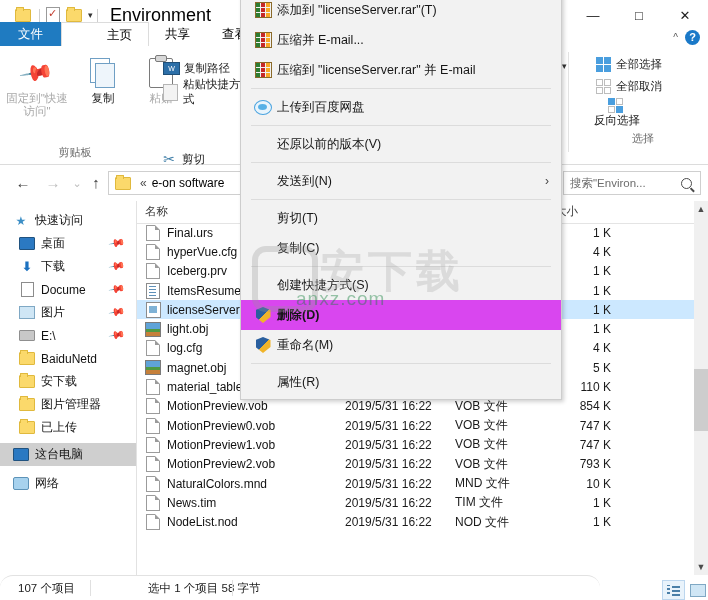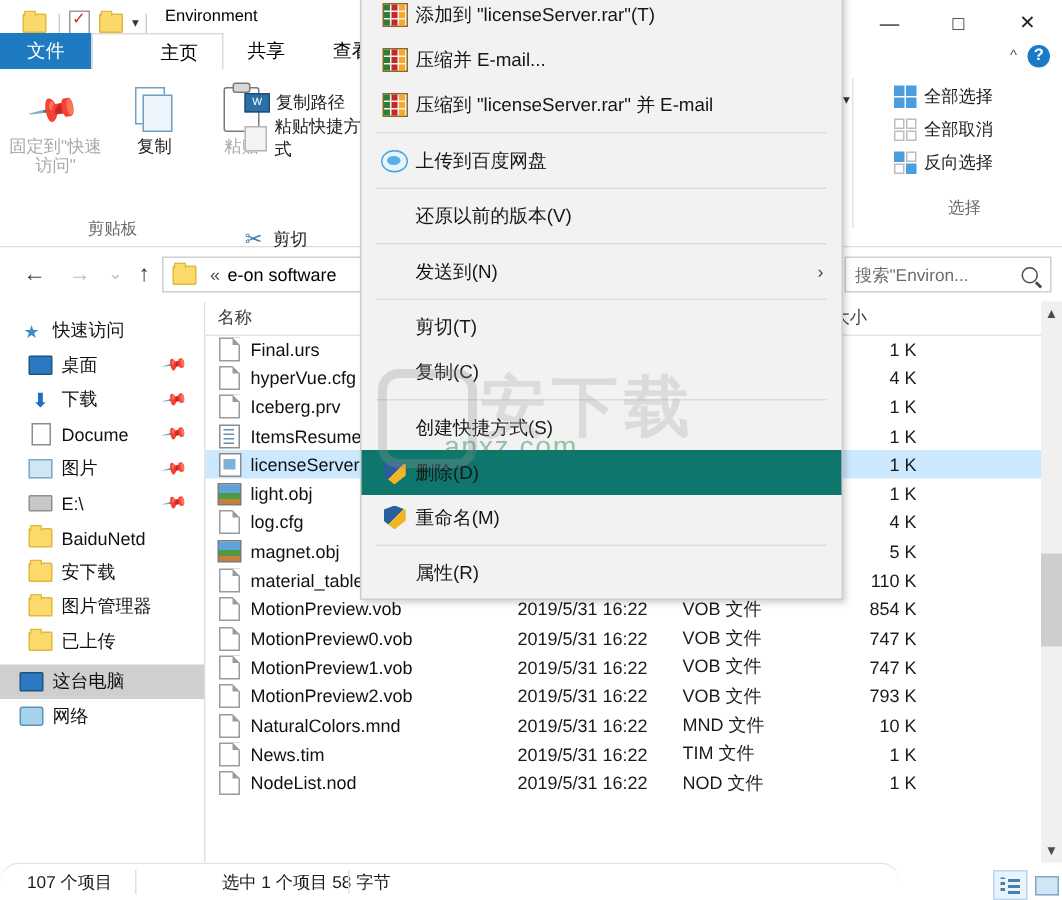--- a/index.html
+++ b/index.html
@@ -14,21 +14,21 @@
   
   .titlebar{position:absolute;left:0;top:0;width:708px;height:30px;background:#fff;}
   .qat{position:absolute;left:14px;top:4px;display:flex;align-items:center;height:22px;}
   .qat .ic{width:18px;height:18px;margin-right:3px;display:flex;align-items:center;justify-content:center;}
   .folder-ic{width:14px;height:11px;background:#fbd96b;border:1px solid #e0b93d;border-radius:1px;position:relative;}
   .folder-ic:before{content:"";position:absolute;left:0;top:-3px;width:6px;height:3px;background:#fbd96b;border:1px solid #e0b93d;border-bottom:none;border-radius:1px 1px 0 0;}
   .qat .sep{width:1px;height:13px;background:#cfcfcf;margin:0 4px;}
   .prop-ic{width:12px;height:14px;border:1px solid #9a9a9a;background:#fff;position:relative;}
   .prop-ic:after{content:"✓";position:absolute;left:1px;top:-2px;font-size:11px;color:#c0392b;line-height:14px;}
   .chev{font-size:9px;color:#333;margin-left:2px;}
-  .wtitle{position:absolute;left:110px;top:5px;font-size:11px;color:#000;}
+  .wtitle{position:absolute;left:110px;top:5px;font-size:18px;color:#000;}
   .wbtns{position:absolute;right:0;top:0;display:flex;}
   .wbtn{width:46px;height:30px;display:flex;align-items:center;justify-content:center;font-size:13px;color:#222;}
 
   
   .tabs{position:absolute;left:0;top:22px;height:24px;display:flex;align-items:flex-start;}
   .tab{height:24px;line-height:24px;padding:0 16px;font-size:12.5px;color:#000;}
   .tab.file{background:#1f7bc1;color:#fff;padding:0 18px;}
   .tab.active{background:#fff;border:1px solid #dcdcdc;border-bottom:none;padding-left:45px;}
   .help-area{position:absolute;right:8px;top:30px;display:flex;align-items:center;gap:7px;}
   .caret-up{font-size:10px;color:#555;}
@@ -126,21 +126,21 @@
   .viewbtn{position:absolute;top:4px;width:21px;height:18px;border:1px solid transparent;display:flex;align-items:center;justify-content:center;}
   .viewbtn.active{border-color:#bcd6ee;background:#e9f3fb;}
   .vdetail{width:13px;height:11px;display:flex;flex-direction:column;justify-content:space-between;}
   .vdetail i{height:1.4px;background:#4a7fa8;margin-left:5px;}
   .vdetail i.b{margin-left:0;width:3px;}
   .vthumb{width:14px;height:11px;background:#cfe6f5;border:1px solid #7fa8c4;}
 
   
   .ctxmenu{position:absolute;left:240px;top:-8px;width:320px;background:#f2f2f2;border:1px solid #cdcdcd;box-shadow:2px 2px 4px rgba(0,0,0,.18);z-index:50;padding:2px 0;}
   .mi{height:30px;display:flex;align-items:center;font-size:12.5px;color:#161616;padding-left:10px;position:relative;}
-  .mi.hl{background:#0f766e;}
+  .mi.hl{background:#d946ef;font-weight:bold;}
   .mi .mic{width:24px;display:flex;align-items:center;justify-content:center;flex:0 0 24px;}
   .mi .mlabel{margin-left:2px;white-space:nowrap;}
   .mi .subarrow{position:absolute;right:12px;font-size:12px;color:#444;}
   .msep{height:1px;background:#dcdcdc;margin:3px 10px;}
   .rar{width:15px;height:14px;display:grid;grid-template-columns:1fr 1fr 1fr;grid-template-rows:1fr 1fr 1fr;gap:.5px;border:1px solid #8a6a2a;}
   .rar i:nth-child(3n+1){background:#2e7d32;}
   .rar i:nth-child(3n+2){background:#c62828;}
   .rar i:nth-child(3n+3){background:#f9a825;}
   .cloud{width:16px;height:13px;border-radius:50%;background:#e8f4fc;border:1px solid #4aa3df;position:relative;}
   .cloud:after{content:"";position:absolute;left:3px;top:3px;width:9px;height:6px;border-radius:50%;background:#56b0e6;}
@@ -274,21 +274,21 @@
         <span class="sg">
             <span class="sel-all sel-none">
               <i></i>
               <i></i>
               <i></i>
               <i></i>
             </span>
           </span>
         <span>全部取消</span>
       </div>
-      <div class="smallbtn" style="left:16px;top:52px;">
+      <div class="smallbtn" style="left:16px;top:52px;flex-direction:column;">
         <span class="sg">
             <span class="sel-all sel-inv">
               <i></i>
               <i></i>
               <i></i>
               <i></i>
             </span>
           </span>
         <span>反向选择</span>
       </div>
@@ -379,21 +379,21 @@
             <span class="folder-ic"></span>
           </span>
         <span class="lbl">已上传</span>
       </div>
       <div class="nav-item sel" style="margin-top:4px;">
         <span class="ni">
             <span class="monitor"></span>
           </span>
         <span class="lbl">这台电脑</span>
       </div>
-      <div class="nav-item" style="">
+      <div class="nav-item" style="margin-top:6px;">
         <span class="ni">
             <span class="net-ic"></span>
           </span>
         <span class="lbl">网络</span>
       </div>
     </div>
     <div class="vsplit"></div>
 
     <div class="filepane">
       <div class="colhdr">

